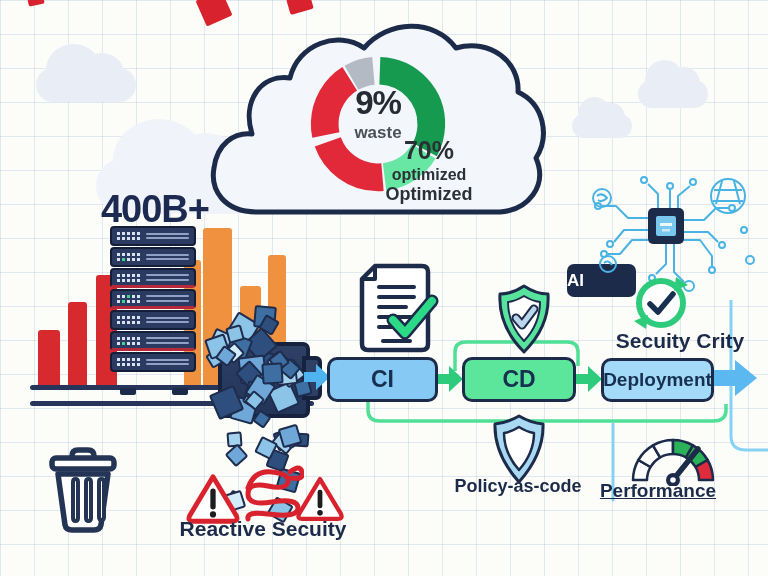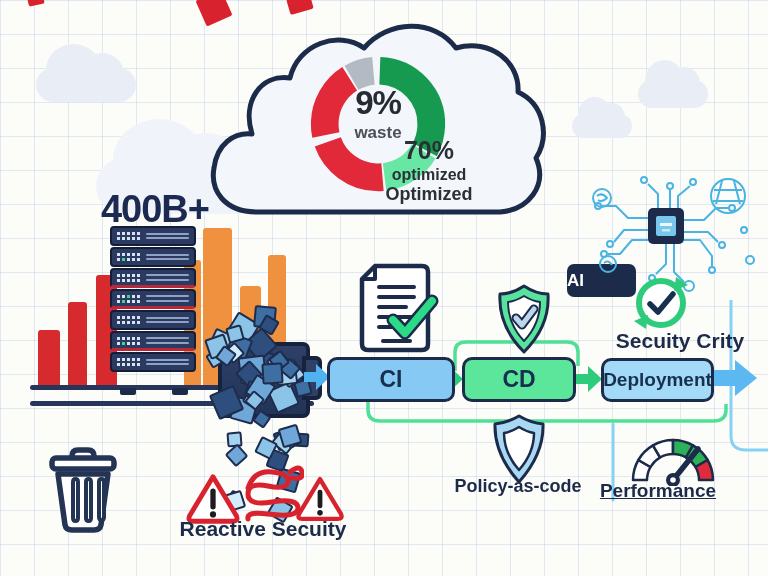--- a/index.html
+++ b/index.html
@@ -50,21 +50,21 @@
   #bin{position:absolute;left:218px;top:342px;width:84px;height:68px;
        background:linear-gradient(#2e4066,#223457);border:4px solid #17223f;border-radius:7px;}
   #bin-handle{position:absolute;left:302px;top:356px;width:12px;height:36px;
        background:#2e4066;border:4px solid #17223f;border-radius:0 6px 6px 0;}
   #cubes{position:absolute;left:206px;top:306px;width:118px;height:218px;pointer-events:none;}
   .cube{position:absolute;border:2px solid #1e2c4d;border-radius:2.5px;}
   
   .pipe-box{position:absolute;height:45px;border:3.5px solid #1d2b4a;border-radius:10px;
             display:flex;align-items:center;justify-content:center;
             font-weight:800;box-sizing:border-box;color:#17304f;}
-  #box-ci{left:327px;top:357px;width:128px;background:#85c9f4;font-size:23px;}
+  #box-ci{left:327px;top:357px;width:111px;background:#85c9f4;font-size:23px;}
   #box-cd{left:462px;top:357px;width:114px;background:#5be69b;font-size:23px;}
   #box-deploy{left:601px;top:358px;width:113px;height:44px;background:#a3daf8;font-size:19px;}
   .ai-badge{position:absolute;left:555px;top:264px;width:69px;height:33px;background:#1d2b4a;
             border-radius:7px;display:flex;align-items:center;
             color:#fff;font-weight:800;font-size:17px;margin-left:12px;}
   
   .caption{position:absolute;text-align:center;font-weight:800;color:#1d2b4a;}
   #cap-security{left:590px;top:329px;width:180px;font-size:21px;}
   #cap-reactive{left:168px;top:517px;width:190px;font-size:21px;}
   #cap-policy{left:438px;top:476px;width:160px;font-size:18px;}

